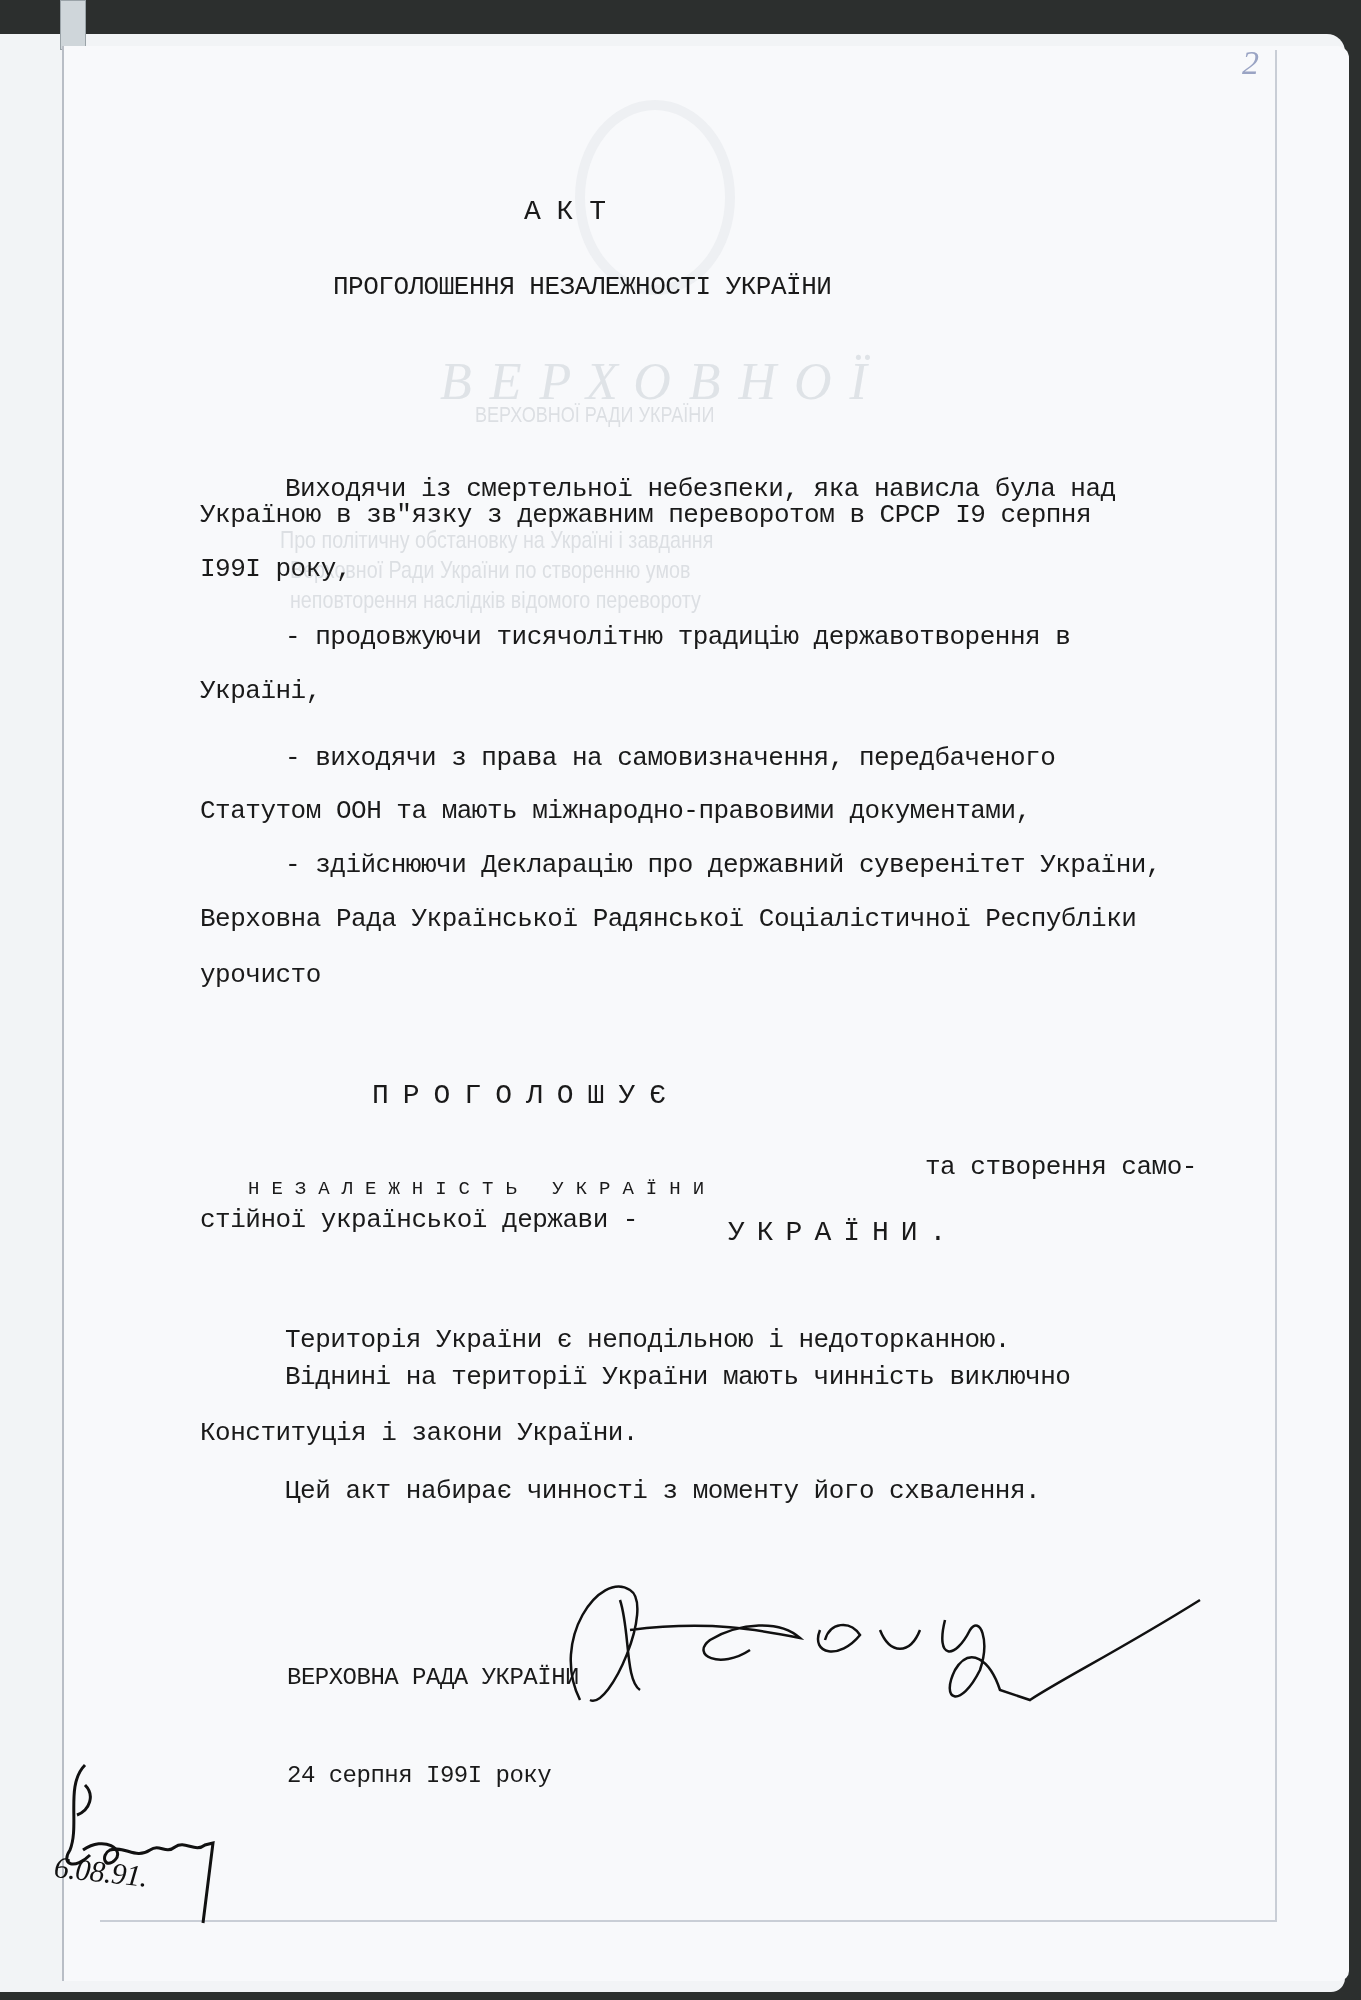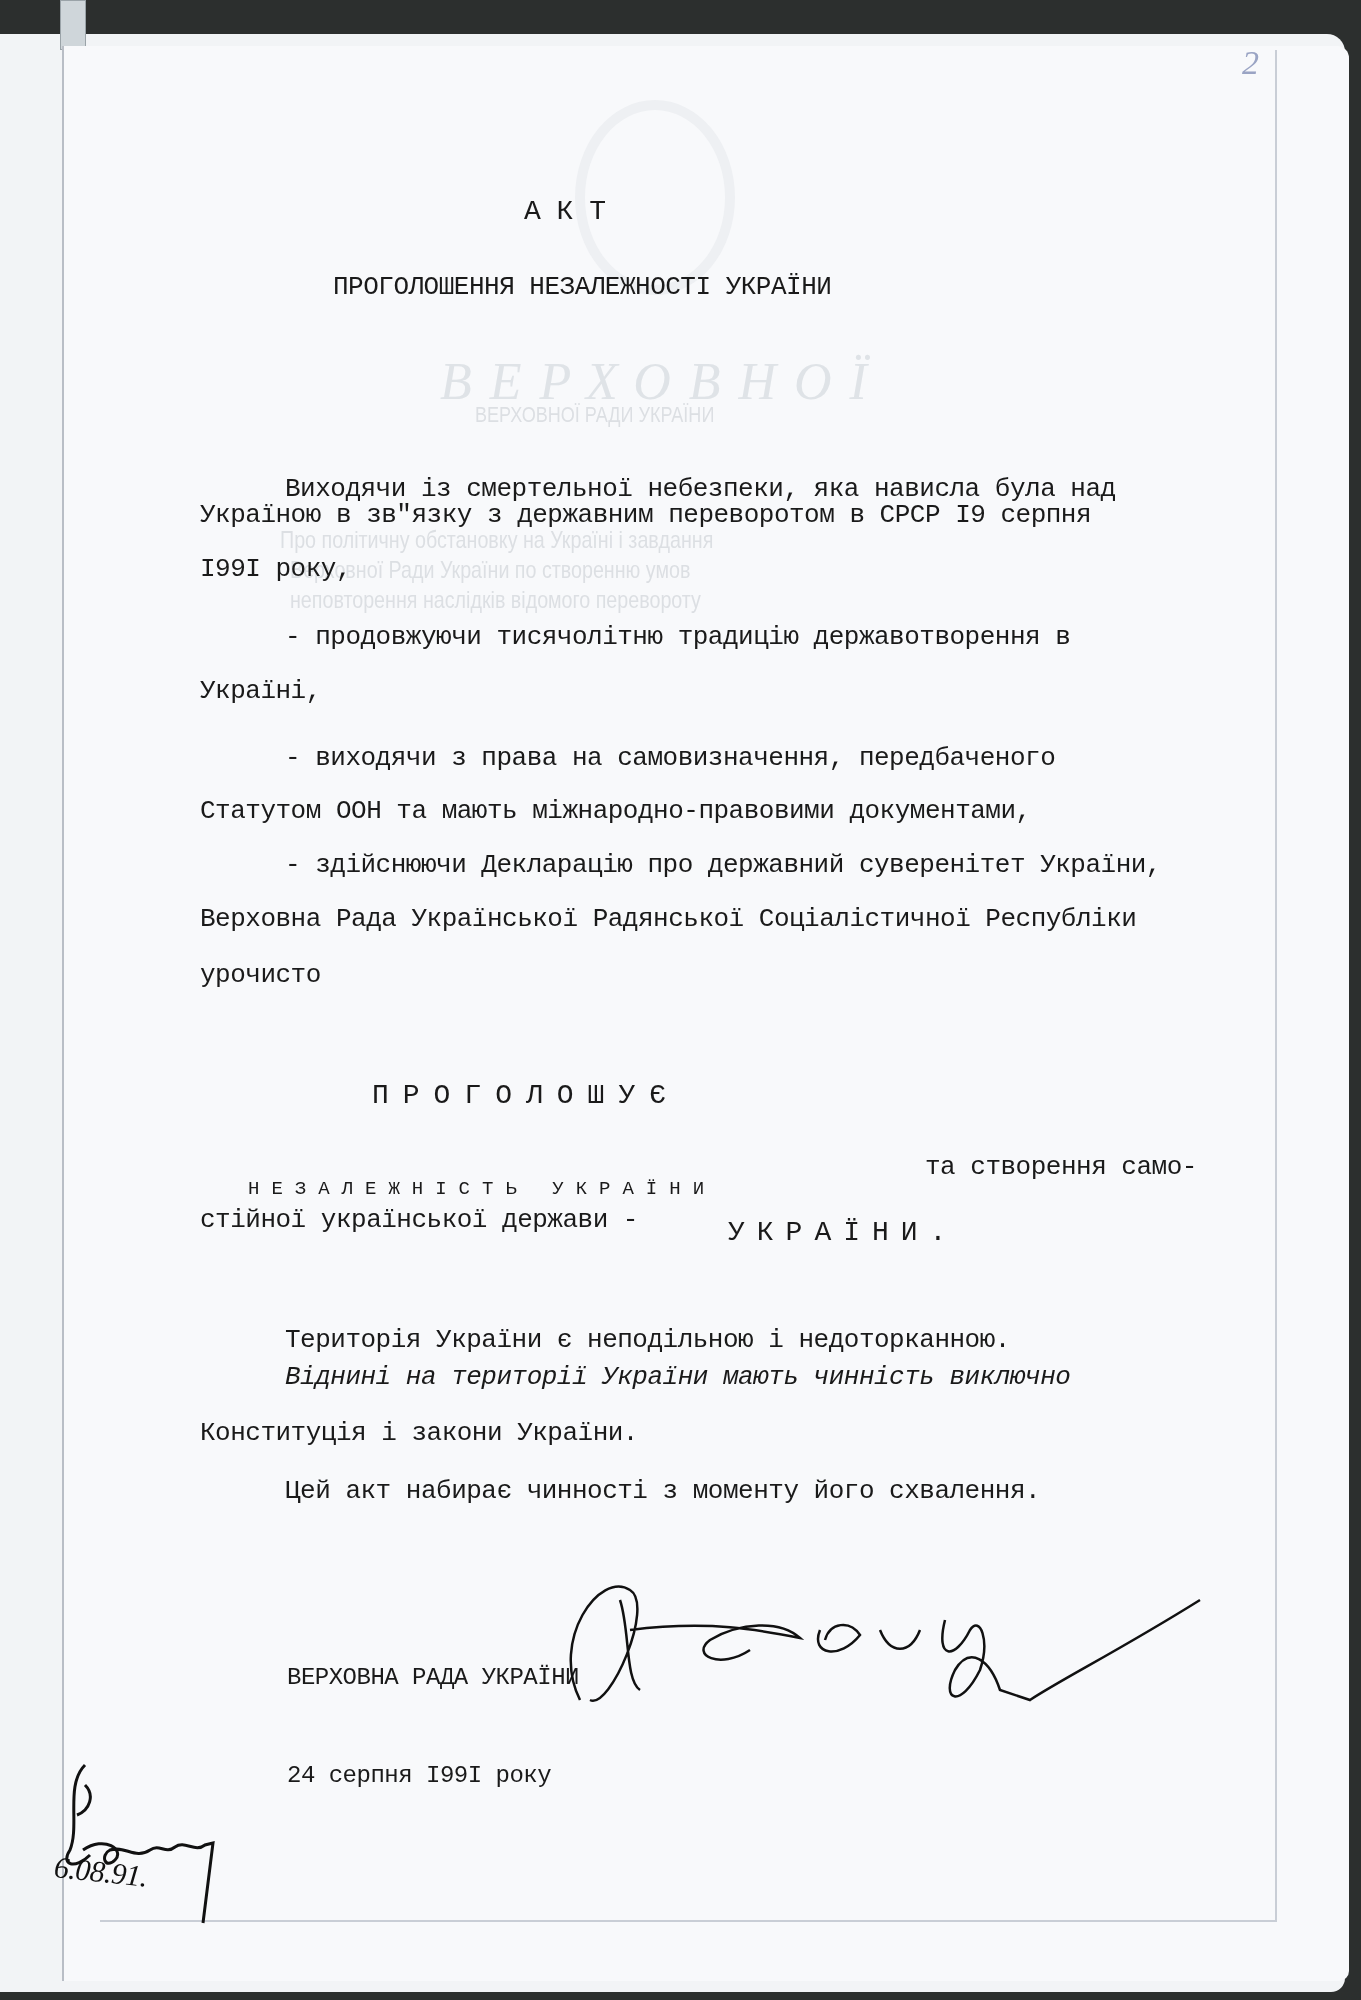--- a/index.html
+++ b/index.html
@@ -71,21 +71,21 @@
 <div class="tw" style="left:200px;top:960px;">урочисто</div>
 
 <div class="tw spaced" style="left:372px;top:1080px;font-size:28px;">ПРОГОЛОШУЄ</div>
 
 <div class="tw spaced" style="left:200px;top:1178px;font-size:19px;letter-spacing:12px;margin-left:48px;">НЕЗАЛЕЖНІСТЬ УКРАЇНИ</div>
 <div class="tw" style="left:925px;top:1152px;">та створення само-</div>
 <div class="tw" style="left:200px;top:1205px;">стійної української держави  -</div>
 <div class="tw spaced" style="left:728px;top:1205px;font-size:28px;letter-spacing:12px;margin-top:12px;">УКРАЇНИ.</div>
 
 <div class="tw" style="left:285px;top:1290px;margin-top:35px;">Територія України є неподільною і недоторканною.</div>
-<div class="tw" style="left:285px;top:1362px;font-style:italic;">Віднині на території України мають чинність виключно</div>
+<div class="tw" style="left:285px;top:1362px;">Віднині на території України мають чинність виключно</div>
 <div class="tw" style="left:200px;top:1418px;">Конституція і закони України.</div>
 <div class="tw" style="left:285px;top:1476px;">Цей акт набирає чинності з моменту його схвалення.</div>
 
 <div class="tw" style="left:287px;top:1664px;font-size:24px;">ВЕРХОВНА РАДА УКРАЇНИ</div>
 <div class="tw" style="left:287px;top:1762px;font-size:24px;">24 серпня І99І року</div>
 
 <svg class="sig" style="left:560px;top:1560px;" width="700" height="170">
   <path d="M20,140 C-10,80 40,10 70,30 C95,45 50,150 30,140 M60,40 C70,70 65,120 80,130 M70,70 C150,60 200,70 240,78 C220,60 180,62 150,80 C130,95 160,110 190,90 M260,70 C250,95 280,100 300,75 C290,60 270,62 265,80 M320,70 C330,95 350,95 360,70 M385,60 C375,100 395,100 410,70 C420,55 430,80 420,110 C400,150 380,140 395,110 C410,85 430,100 440,130 L470,140 C500,120 560,90 640,40" fill="none" stroke="#111" stroke-width="2.5"></path>
 </svg>
 

